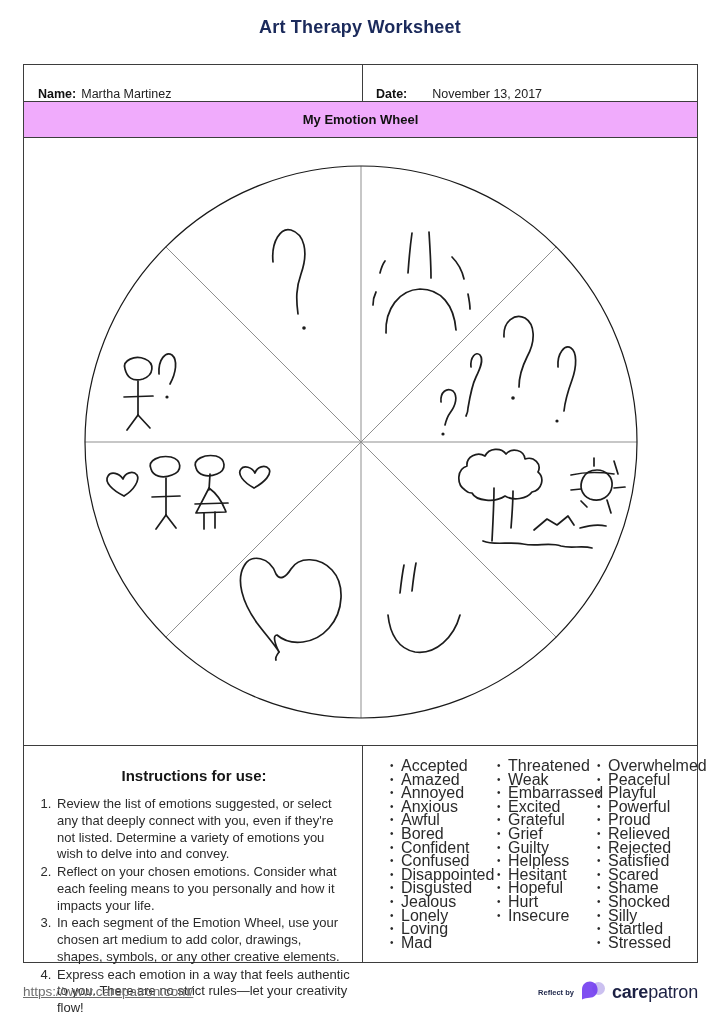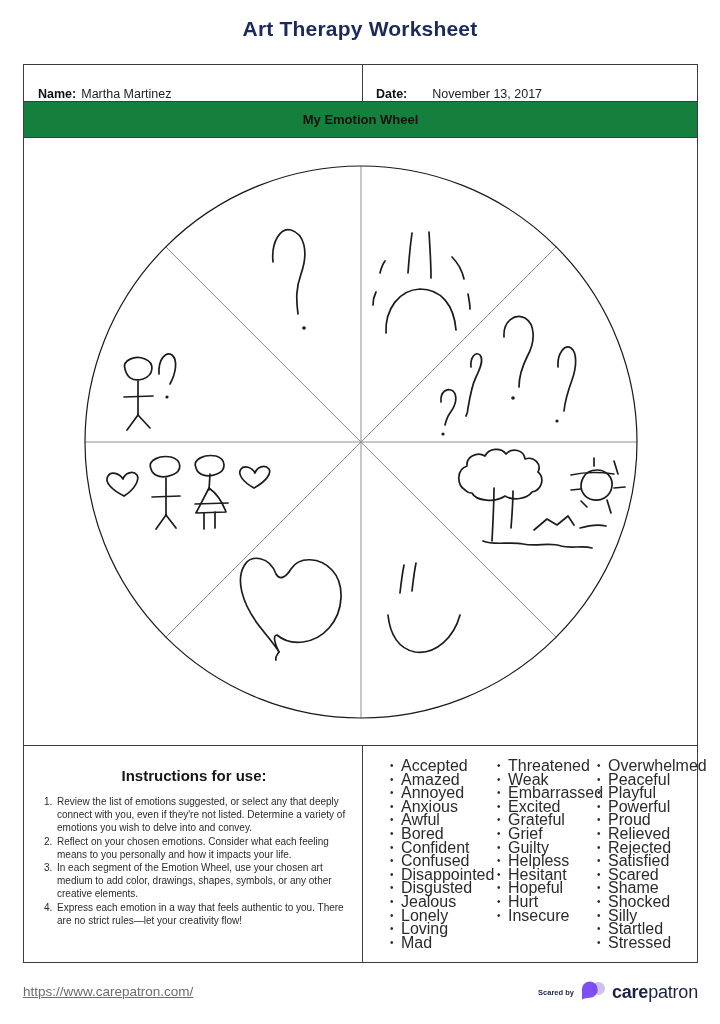--- a/index.html
+++ b/index.html
@@ -1,43 +1,43 @@
 <!DOCTYPE html>
 <html><head>
 <meta charset="utf-8">
 <style>
   * { margin: 0; padding: 0; box-sizing: border-box; }
   html, body { width: 720px; height: 1024px; background: #ffffff;
     font-family: "Liberation Sans", sans-serif; color: #1a1a1a; }
   .page { position: relative; width: 720px; height: 1024px; background: #fff; overflow: hidden; }
 
   .title { position: absolute; top: 17px; left: 0; width: 720px; text-align: center;
-    font-size: 21px; font-weight: bold; color: #1b2a5b; letter-spacing: 0.2px; }
+    font-size: 18px; font-weight: bold; color: #1b2a5b; letter-spacing: 0.2px; }
 
   .sheet { position: absolute; left: 23px; top: 64px; width: 675px; height: 899px;
     border: 1px solid #3d3d3d; }
 
   .row-namedate { display: flex; height: 37px; border-bottom: 1px solid #3d3d3d; }
   .cell-name, .cell-date { display: flex; align-items: flex-end; font-size: 12.5px; }
   .cell-name { width: 339px; border-right: 1px solid #3d3d3d; padding-left: 14px; }
   .cell-date { flex: 1; padding-left: 13px; gap: 20px; }
   .fld-label { font-weight: bold; margin-right: 5px; color: #111; }
   .fld-value { color: #222; }
 
-  .row-banner { height: 36px; background: #15803d; border-bottom: 1px solid #3d3d3d;
+  .row-banner { height: 36px; background: #f0abfc; border-bottom: 1px solid #3d3d3d;
     display: flex; align-items: center; justify-content: center;
     font-size: 13px; font-weight: bold; color: #111; }
 
   .row-wheel { height: 607px; position: relative; }
   .row-wheel svg { display: block; }
 
   .row-bottom { display: flex; height: 218px; border-top: 1px solid #3d3d3d; }
   .cell-instructions { width: 339px; border-right: 1px solid #3d3d3d; padding: 21px 12px 0 14px; }
   .instr-heading { font-size: 15px; font-weight: bold; color: #161616; margin-bottom: 12px; text-align: center; }
-  .instr-list { margin-left: 17px; font-size: 10px; line-height: 1.29; color: #2b2b2b; }
+  .instr-list { margin-left: 17px; font-size: 13px; line-height: 1.29; color: #2b2b2b; }
   .instr-list li { margin-bottom: 1px; padding-left: 2px; }
 
   .cell-emotions { flex: 1; padding: 13px 0 0 26px; display: flex; }
   .em-col { list-style: none; font-size: 16px; line-height: 13.6px; color: #2b2b2b; }
   .em-col-1 { width: 107px; }
   .em-col-2 { width: 100px; }
   .em-col-3 { width: 100px; }
   .em-col li { position: relative; padding-left: 12px; }
   .em-col li::before { content: "\2022"; position: absolute; left: 1px; top: 0;
     font-size: 10px; color: #2b2b2b; }
@@ -231,21 +231,21 @@
             <li>Stressed</li>
           </ul>
       </div>
     </div>
 
   </div>
 
   <a class="footer-link" href="#">https://www.carepatron.com/</a>
 
   <div class="powered">
-    <span class="powered-label">Scared by</span>
+    <span class="powered-label">Reflect by</span>
     <svg class="brand-logo" width="26" height="24" viewBox="0 0 26 24">
       <circle cx="18.5" cy="8.5" r="6.5" fill="#CBC0F0"></circle>
       <path d="M 2 19.5 L 2 9.5 C 2 4.8 5.6 1.6 10 1.6 C 14.4 1.6 17.6 5.2 17.6 9.7 C 17.6 14.2 14 17.7 9.5 17.7 C 6.9 17.7 4.4 18.4 2 19.5 Z" fill="#7440F0" opacity="0.92"></path>
     </svg>
     <span class="brand-name"><span class="brand-bold">care</span><span class="brand-reg">patron</span></span>
   </div>
 
 </div>
 
 </body></html>

